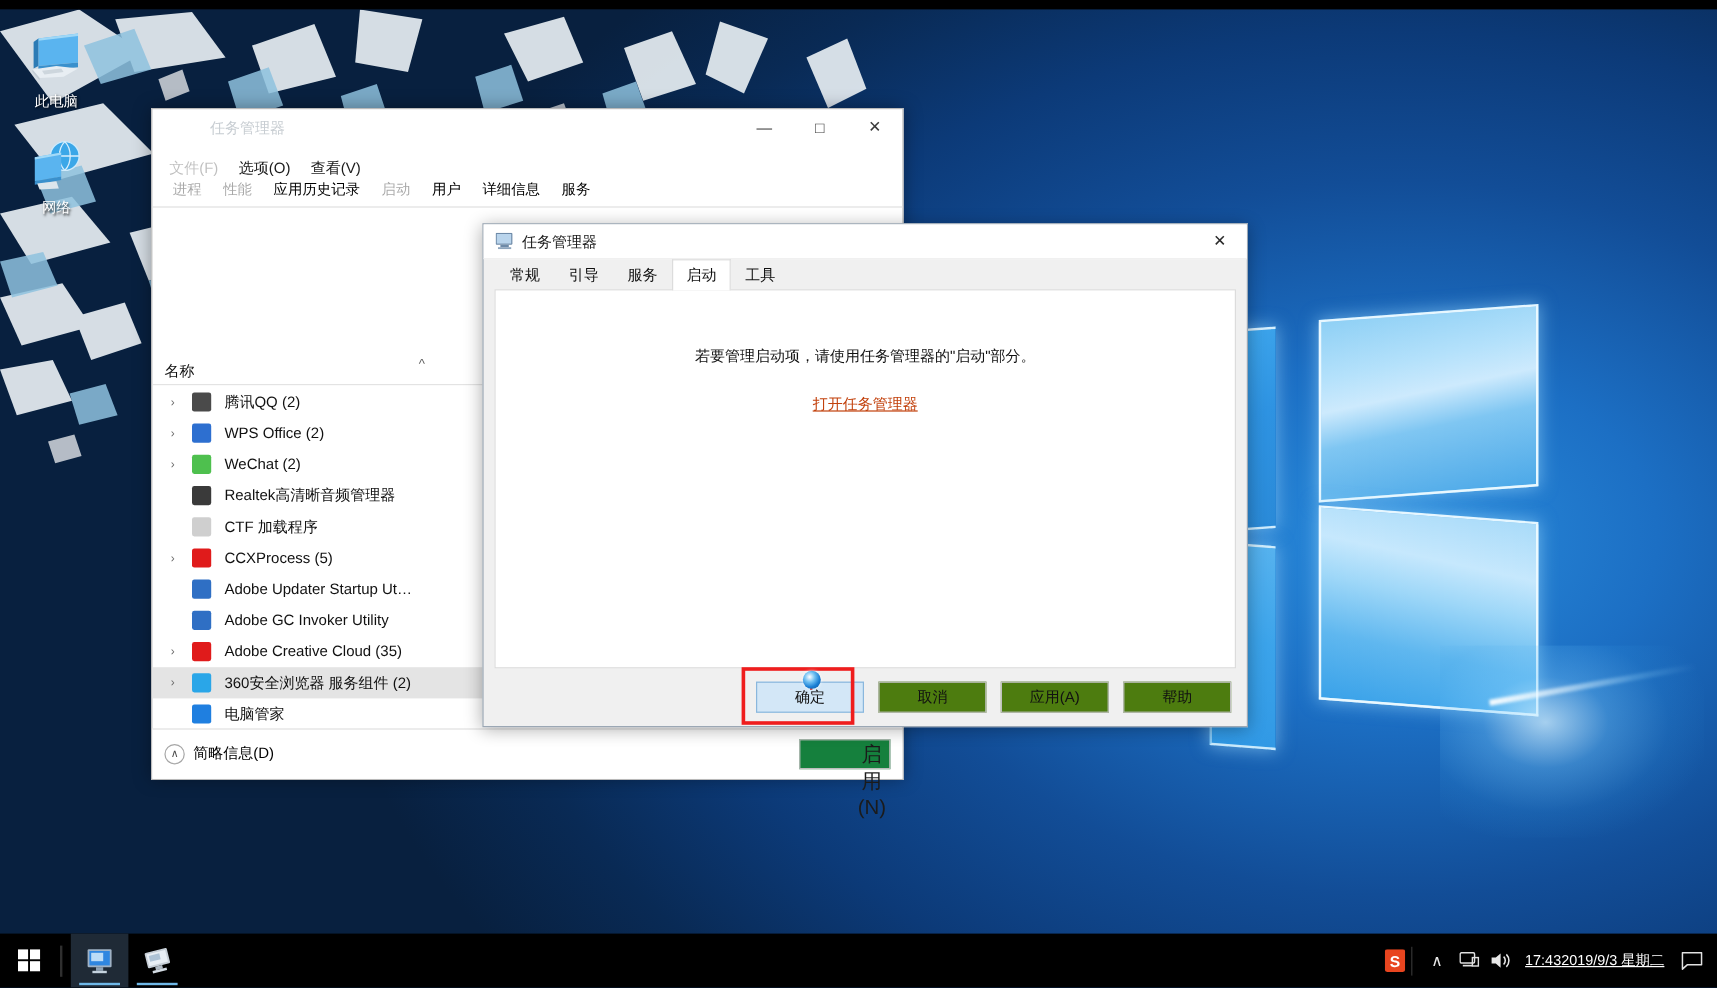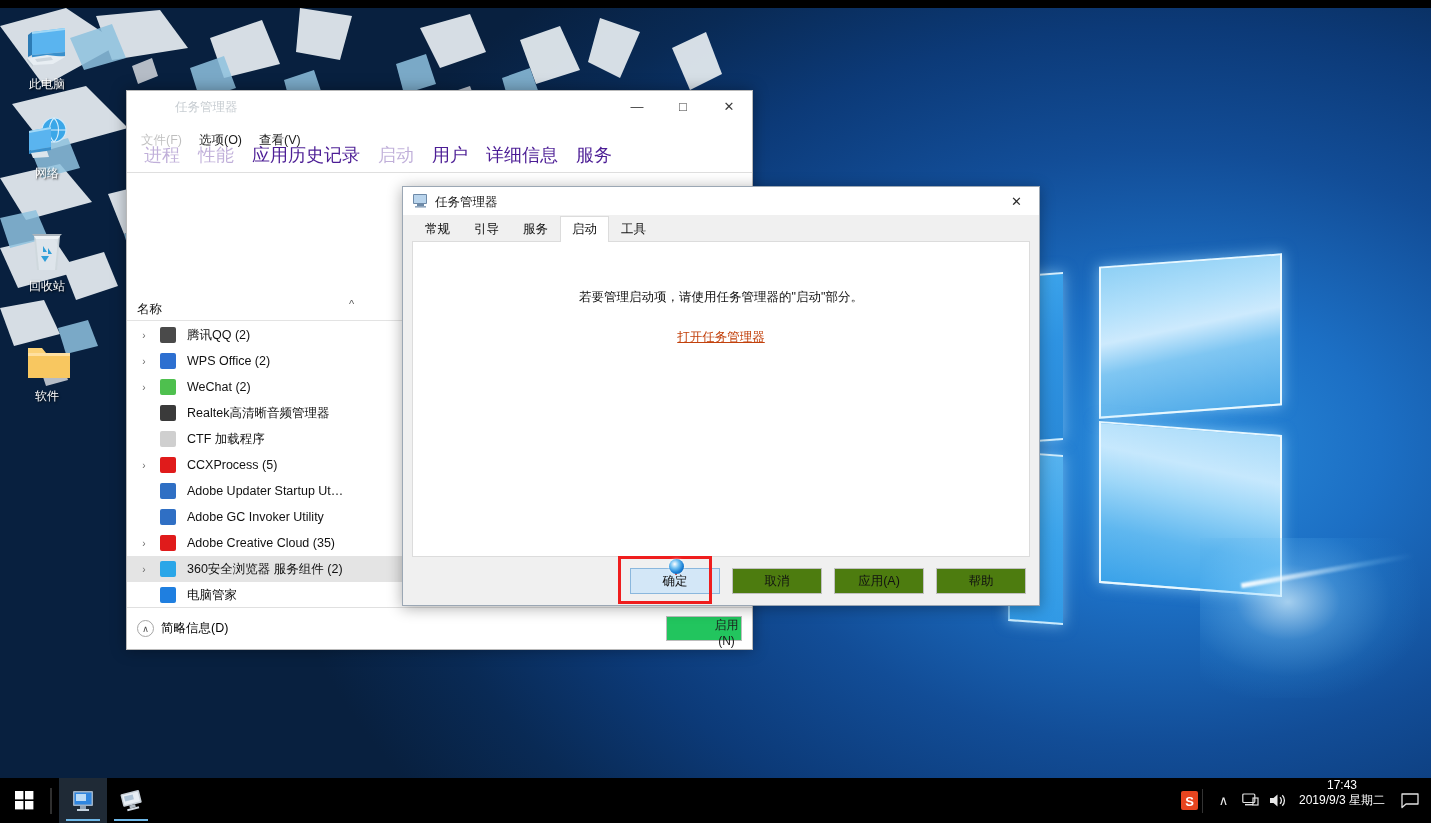--- a/index.html
+++ b/index.html
@@ -99,21 +99,21 @@
     height: 24px; padding-left: 10px; display: flex; align-items: center;
     gap: 9px; font-size: 12.5px; color: #1b1b1b;
   }
   #tm-menubar .mi { padding: 1px 4px; margin-top: 12px; }
   #tm-menubar .mi.faded { opacity: .28; }
   #tm-tabs {
     height: 27px; display: flex; align-items: flex-end;
     border-bottom: 1px solid #dfdfdf; padding-left: 8px; gap: 0;
   }
   #tm-tabs .tab {
-    padding: 3px 9px 5px; font-size: 18px; color: #4c1d95;
+    padding: 3px 9px 5px; font-size: 12px; color: #000000;
   }
   #tm-tabs .tab.faded { opacity: .35; }
   #tm-bios {
     position: absolute; right: 10px; top: 169px; font-size: 12px;
     color: #32527a; opacity: .42; letter-spacing: .2px;
     height: 12px; overflow: hidden;
   }
   #tm-colhdr {
     position: absolute; left: 0; top: 206px; width: 100%; height: 24px;
     border-bottom: 1px solid #e3e3e3; font-size: 12.5px; color: #111;
@@ -147,22 +147,22 @@
     display: flex; align-items: center; padding: 0 10px;
   }
   #tm-fewer { display: flex; align-items: center; gap: 7px; font-size: 12.5px; }
   #tm-fewer .circ {
     width: 17px; height: 17px; border: 1px solid #a6a6a6; border-radius: 50%;
     display: flex; align-items: center; justify-content: center;
     font-size: 9px; color: #4a4a4a;
   }
   #tm-enable {
     margin-left: auto; width: 76px; height: 25px;
-    background: #22c55e; border: 1px solid #bdbdbd;
-    font-size: 12px; color: #1b1b1b; cursor: pointer;
+    background: #15803d; border: 1px solid #bdbdbd;
+    font-size: 17px; color: #1b1b1b; cursor: pointer;
     font-family: inherit;
     padding-left: 45px;
   }
 
   
   #msconfig {
     position: absolute; left: 402px; top: 178px; width: 638px; height: 420px;
     background: #f0f0f0; border: 1px solid #9ba7b4;
     box-shadow: 0 2px 14px rgba(0,0,0,0.33);
     font-size: 12.5px; color: #000;
@@ -255,23 +255,23 @@
   #tray {
     margin-left: auto; display: flex; align-items: center; height: 45px;
     gap: 0; padding-right: 4px;
   }
   #tray .tsep { width: 1px; height: 24px; background: #333; margin-right: 7px; }
   .tray-ico {
     width: 27px; height: 45px; display: flex; align-items: center; justify-content: center;
     cursor: pointer; color: #e8e8e8; font-size: 13px;
   }
   #clock {
-    min-width: 102px; height: 45px; display: flex; flex-direction: column;
-    align-items: center; justify-content: flex-start; line-height: 15px;
-    font-size: 12px; cursor: pointer; padding: 0 6px;
+    min-width: 102px; height: 45px; display: flex; flex-direction: row;
+    align-items: center; justify-content: space-between; line-height: 15px;
+    font-size: 12px; cursor: pointer; padding: 0 6px; text-decoration: underline;
   }
   #action-center {
     width: 34px; height: 45px; display: flex; align-items: center; justify-content: center;
     cursor: pointer;
   }
   #sogou {
     width: 26px; height: 45px; display: flex; align-items: center; justify-content: center;
     cursor: pointer;
   }
   #topbar { position: absolute; left: 0; top: 0; width: 1431px; height: 8px; background: #000; }
@@ -363,47 +363,21 @@
         <path d="M19 17 h24 M31 5 c-6 6 -6 18 0 24 M31 5 c6 6 6 18 0 24" fill="none" stroke="#d7eefc" stroke-width="1.1"></path>
         <polygon points="6,18 28,14 28,34 6,38" fill="#5ab4ef"></polygon>
         <polygon points="6,18 28,14 28,16 6,20" fill="#a3daf8"></polygon>
         <polygon points="6,38 28,34 28,37 6,41" fill="#3a90cc"></polygon>
         <polygon points="8,40 24,38 26,44 10,45" fill="#dde6ec"></polygon>
       </svg>
     </span>
     <span class="label">网络</span>
   </div>
 
-  <div class="desk-icon" style="left:8px; top:218px;">
-    <span class="glyph">
-      <svg width="48" height="48" viewBox="0 0 48 48">
-        <polygon points="11,10 37,10 34,44 14,44" fill="#cfd7dd" opacity="0.93"></polygon>
-        <polygon points="11,10 37,10 35,13 13,13" fill="#eef3f6"></polygon>
-        <polygon points="13,13 35,13 32,44 16,44" fill="#e3eaef" opacity="0.75"></polygon>
-        <g fill="#2f9fd8">
-          <polygon points="20,20 24,26 20,26"></polygon>
-          <polygon points="25,22 29,28 25,28"></polygon>
-          <polygon points="18,30 26,30 22,36"></polygon>
-        </g>
-        <path d="M11 10 L9 8 L39 8 L37 10" fill="#aab4bc"></path>
-      </svg>
-    </span>
-    <span class="label">回收站</span>
-  </div>
-
-  <div class="desk-icon" style="left:8px; top:328px;">
-    <span class="glyph">
-      <svg width="48" height="48" viewBox="0 0 48 48">
-        <path d="M5 12 h14 l4 5 h20 v25 h-38 z" fill="#fcd277"></path>
-        <path d="M5 17 h42 v25 h-42 z" fill="#f8c760"></path>
-        <path d="M5 17 h42 v3 h-42 z" fill="#ffe0a0"></path>
-      </svg>
-    </span>
-    <span class="label">软件</span>
-  </div>
+
 
   <div id="taskmgr">
     <div id="tm-titlebar">
       <span id="tm-title">任务管理器</span>
       <div class="win-btn" id="tm-min">—</div>
       <div class="win-btn" id="tm-max">□</div>
       <div class="win-btn" id="tm-close">✕</div>
     </div>
 
     <div id="tm-menubar">

